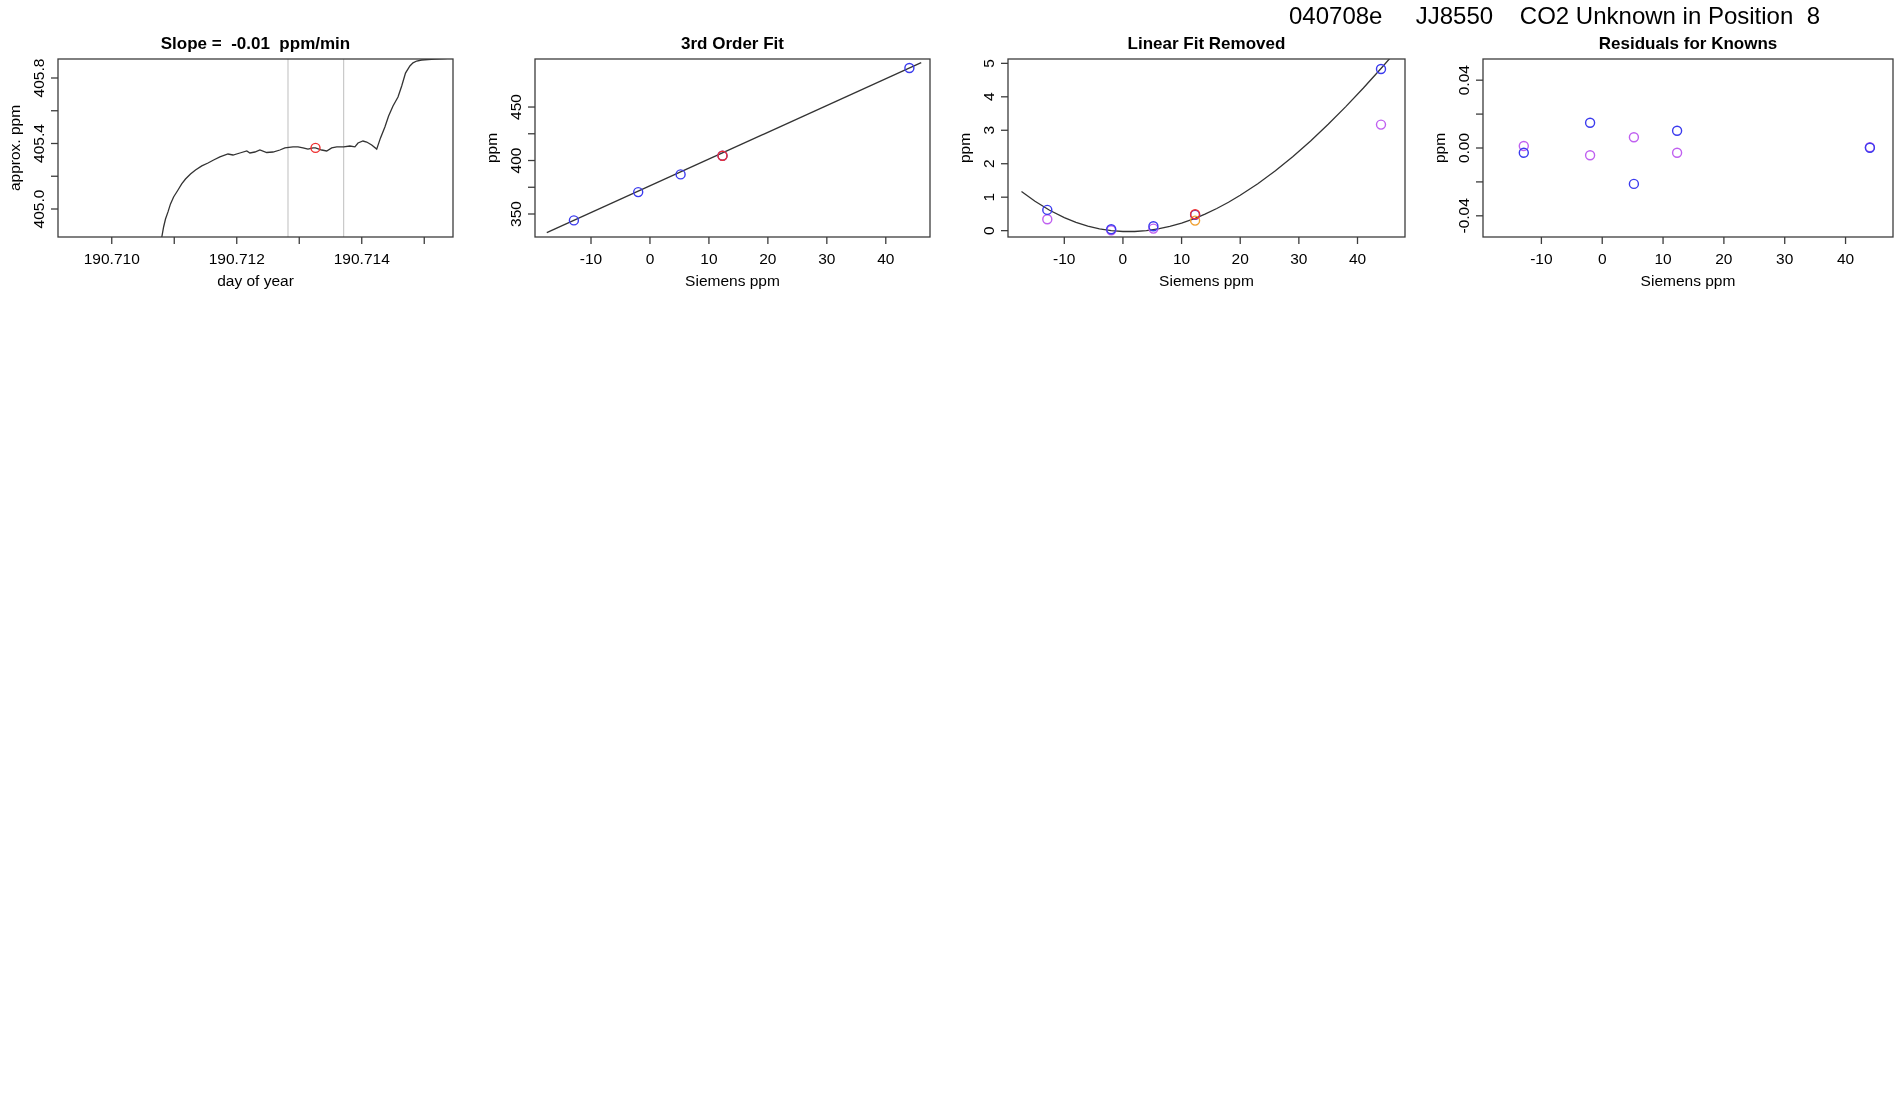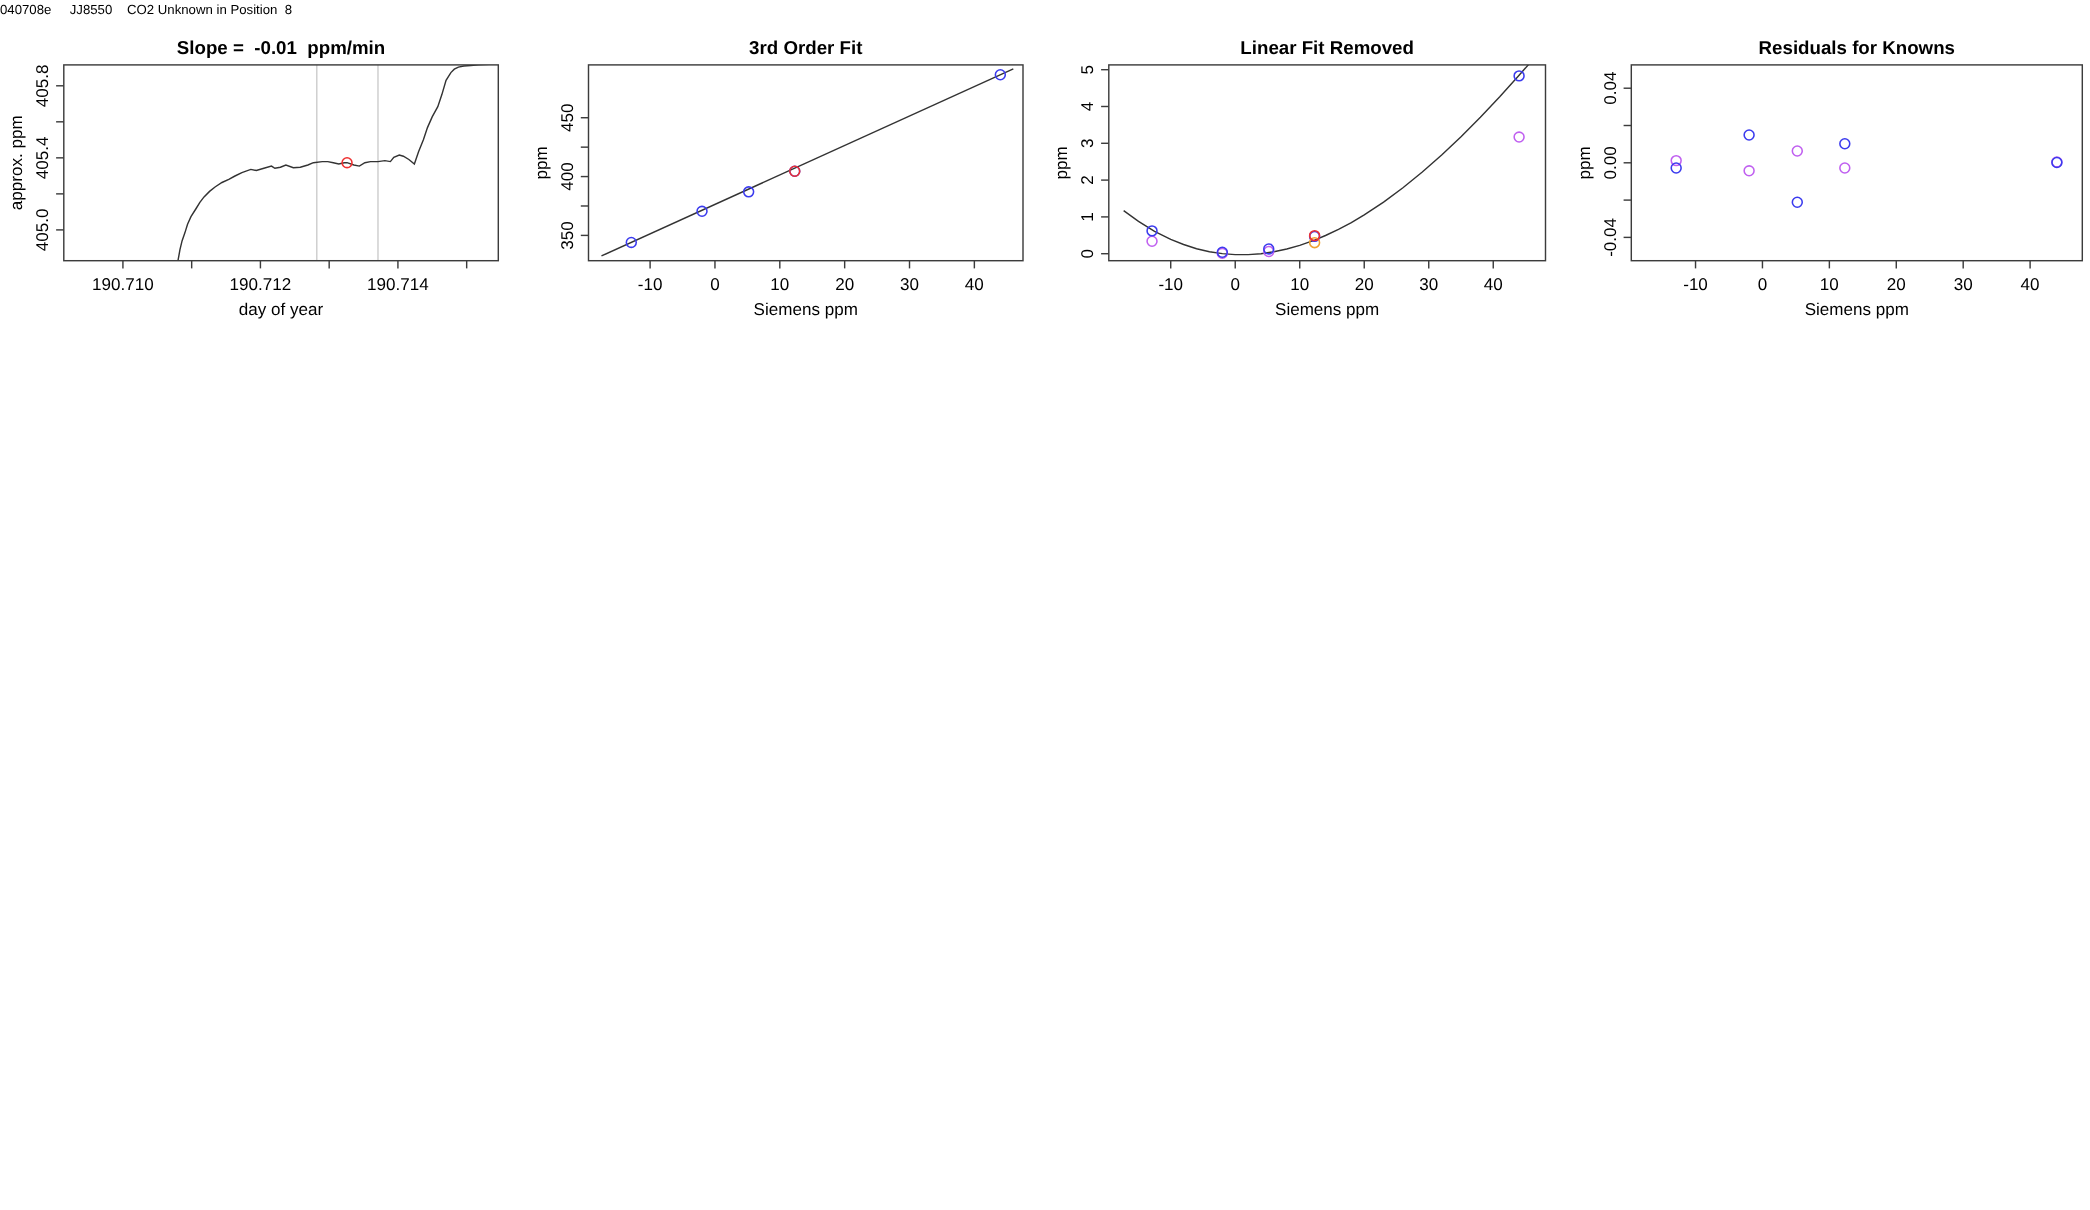--- a/index.html
+++ b/index.html
@@ -1,19 +1,19 @@
 <!DOCTYPE html>
 <html><head>
 <meta charset="utf-8">
 <style>
   html,body{margin:0;padding:0;background:#ffffff;}
   #canvas{position:relative;width:1900px;height:1100px;background:#ffffff;overflow:hidden;
           font-family:"Liberation Sans", sans-serif;}
-  #figure-title{position:absolute;left:0;top:2px;width:1820px;text-align:left;
-                font-size:12px;color:#000;white-space:pre;}
+  #figure-title{position:absolute;left:0;top:2px;width:1820px;text-align:right;
+                font-size:24px;color:#000;white-space:pre;}
   svg text{font-family:"Liberation Sans", sans-serif;fill:#000;white-space:pre;}
   .tick-label{font-size:15.5px;}
   .axis-label{font-size:15.5px;}
   .panel-title{font-size:17px;font-weight:bold;}
 </style>
 </head>
 <body>
 
 <div id="canvas">
   <div id="figure-title">040708e     JJ8550    CO2 Unknown in Position  8</div>

